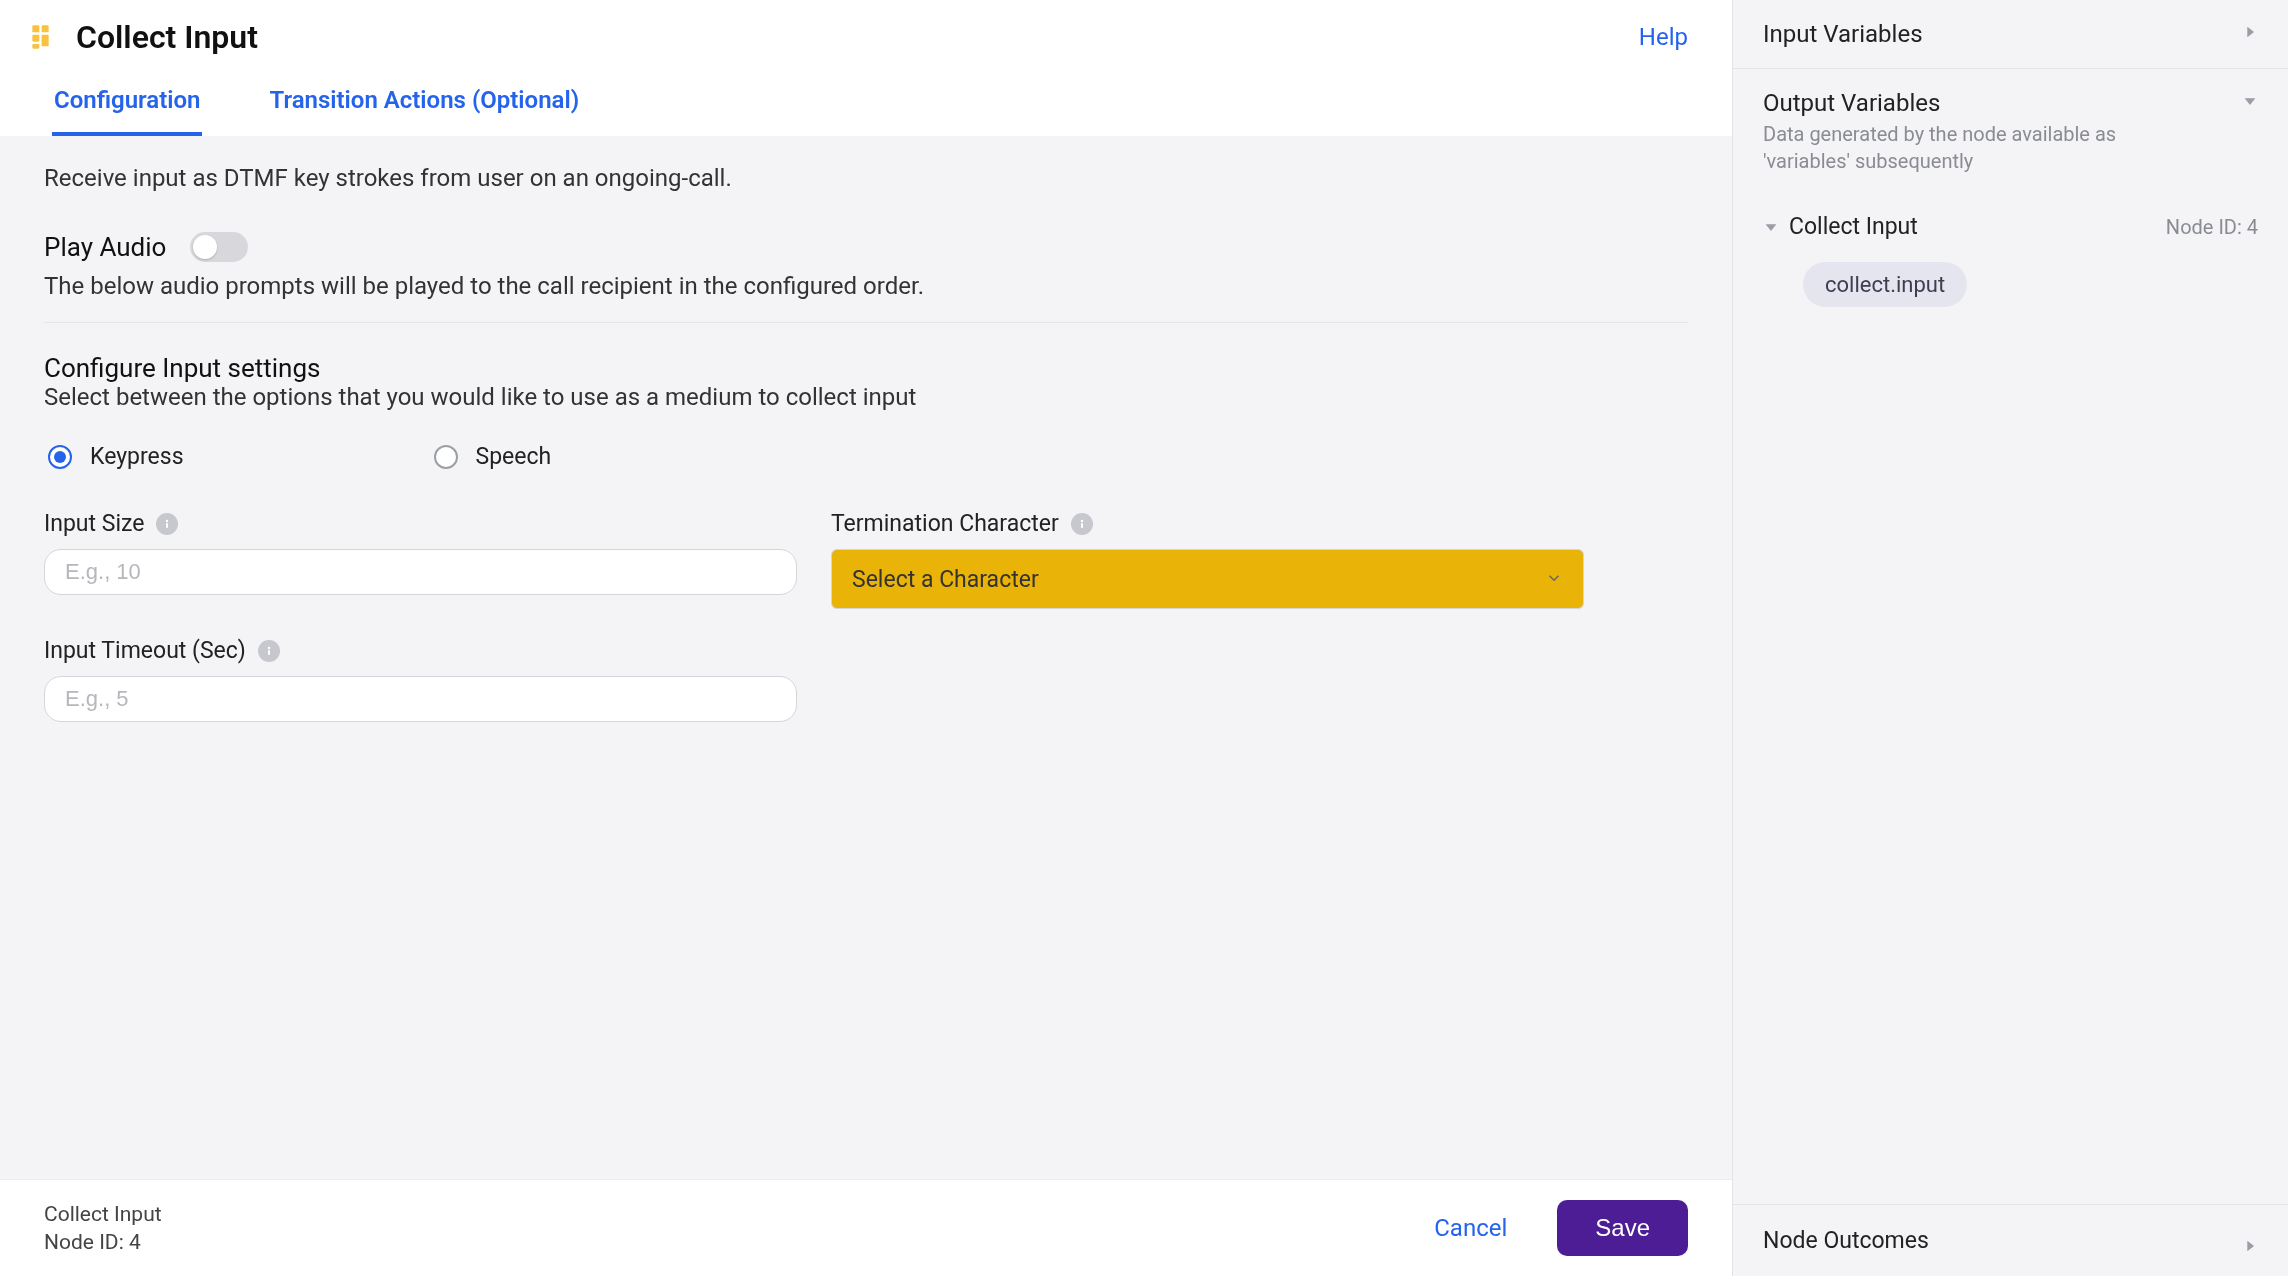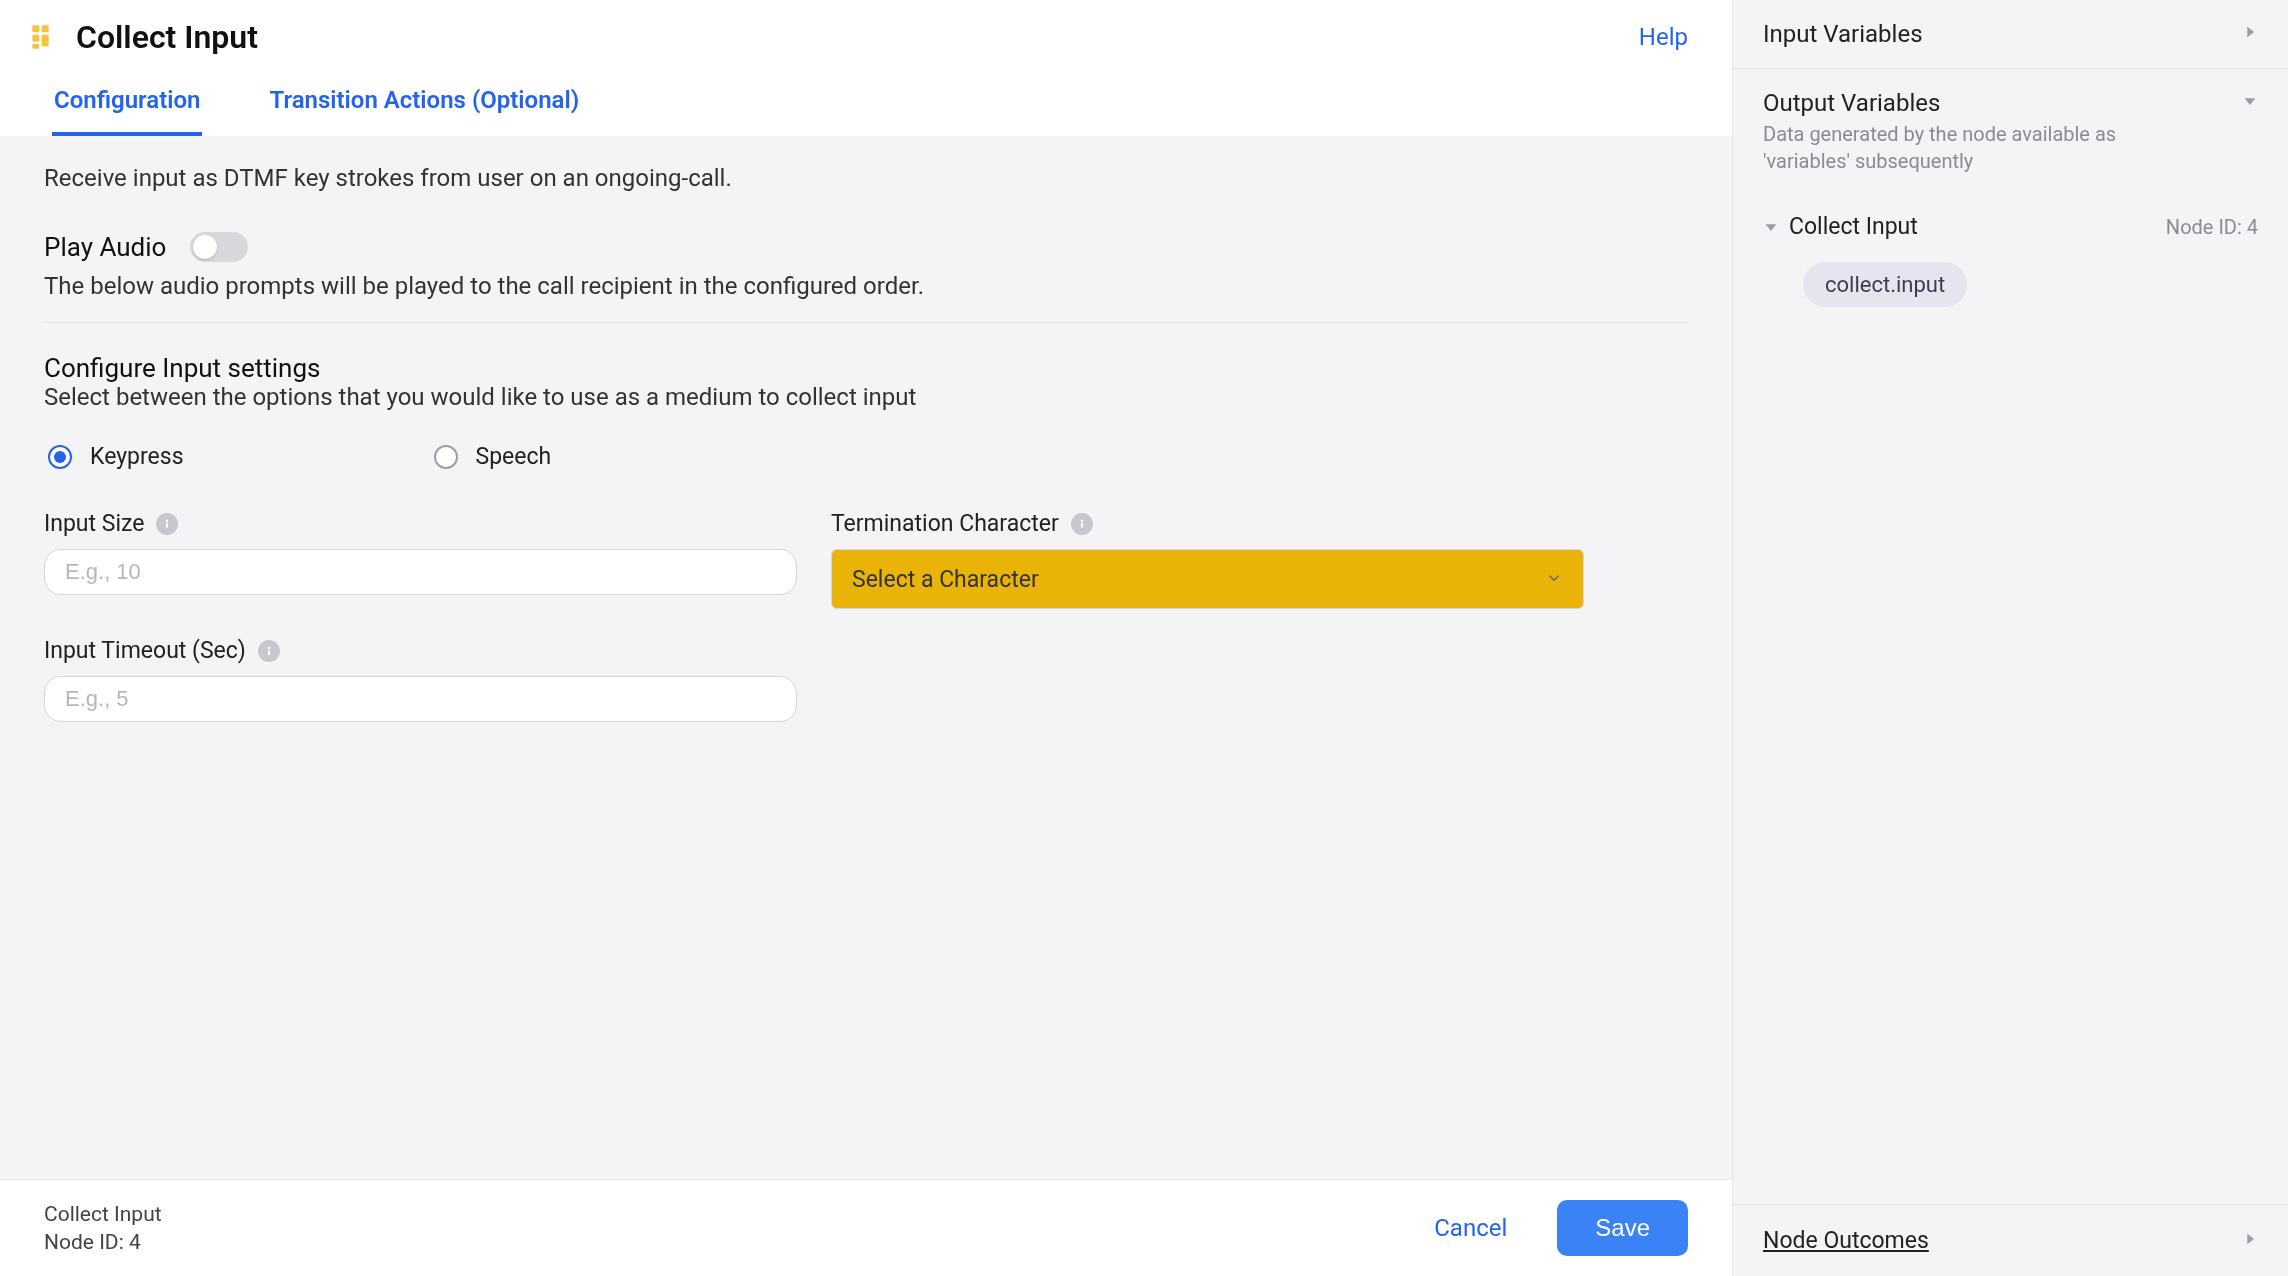--- a/index.html
+++ b/index.html
@@ -181,21 +181,21 @@
       background: #fff;
       border-top: 1px solid #ececef;
       padding: 20px 44px;
       display: flex;
       align-items: center;
     }
     .footer-info { display: flex; flex-direction: column; gap: 4px; font-size: 21px; color: #444; }
     .footer-actions { margin-left: auto; display: flex; gap: 40px; align-items: center; }
     .btn-cancel { font-size: 24px; color: #2563eb; cursor: pointer; padding: 12px 10px;}
     .btn-save {
-      font-size: 24px; color: #fff; background: #3b82f6;
+      font-size: 24px; color: #fff; background: #4c1d95;
       border: none; border-radius: 10px; padding: 14px 38px;
       cursor: pointer;
     }
 
     .sidebar {
       width: 556px;
       background: #f4f4f6;
       border-left: 1px solid #e3e3e8;
       display: flex; flex-direction: column;
     }
@@ -219,22 +219,21 @@
       color: #3d3f51;
       border-radius: 999px;
       padding: 10px 22px;
       font-size: 22px;
     }
 
     .side-bottom {
       border-top: 1px solid #e3e3e8;
       padding: 22px 30px;
       display: flex;
-      align-items: flex-start;
-      text-decoration: underline;
+      align-items: flex-end;
     }
     .side-bottom .node-name { flex: 1; }
 
     .tri-down svg, .tri-right svg { width: 16px; height: 16px; display:block; }
   </style>
 </head>
 <body>
 
 <div class="main">
   <div class="header">

